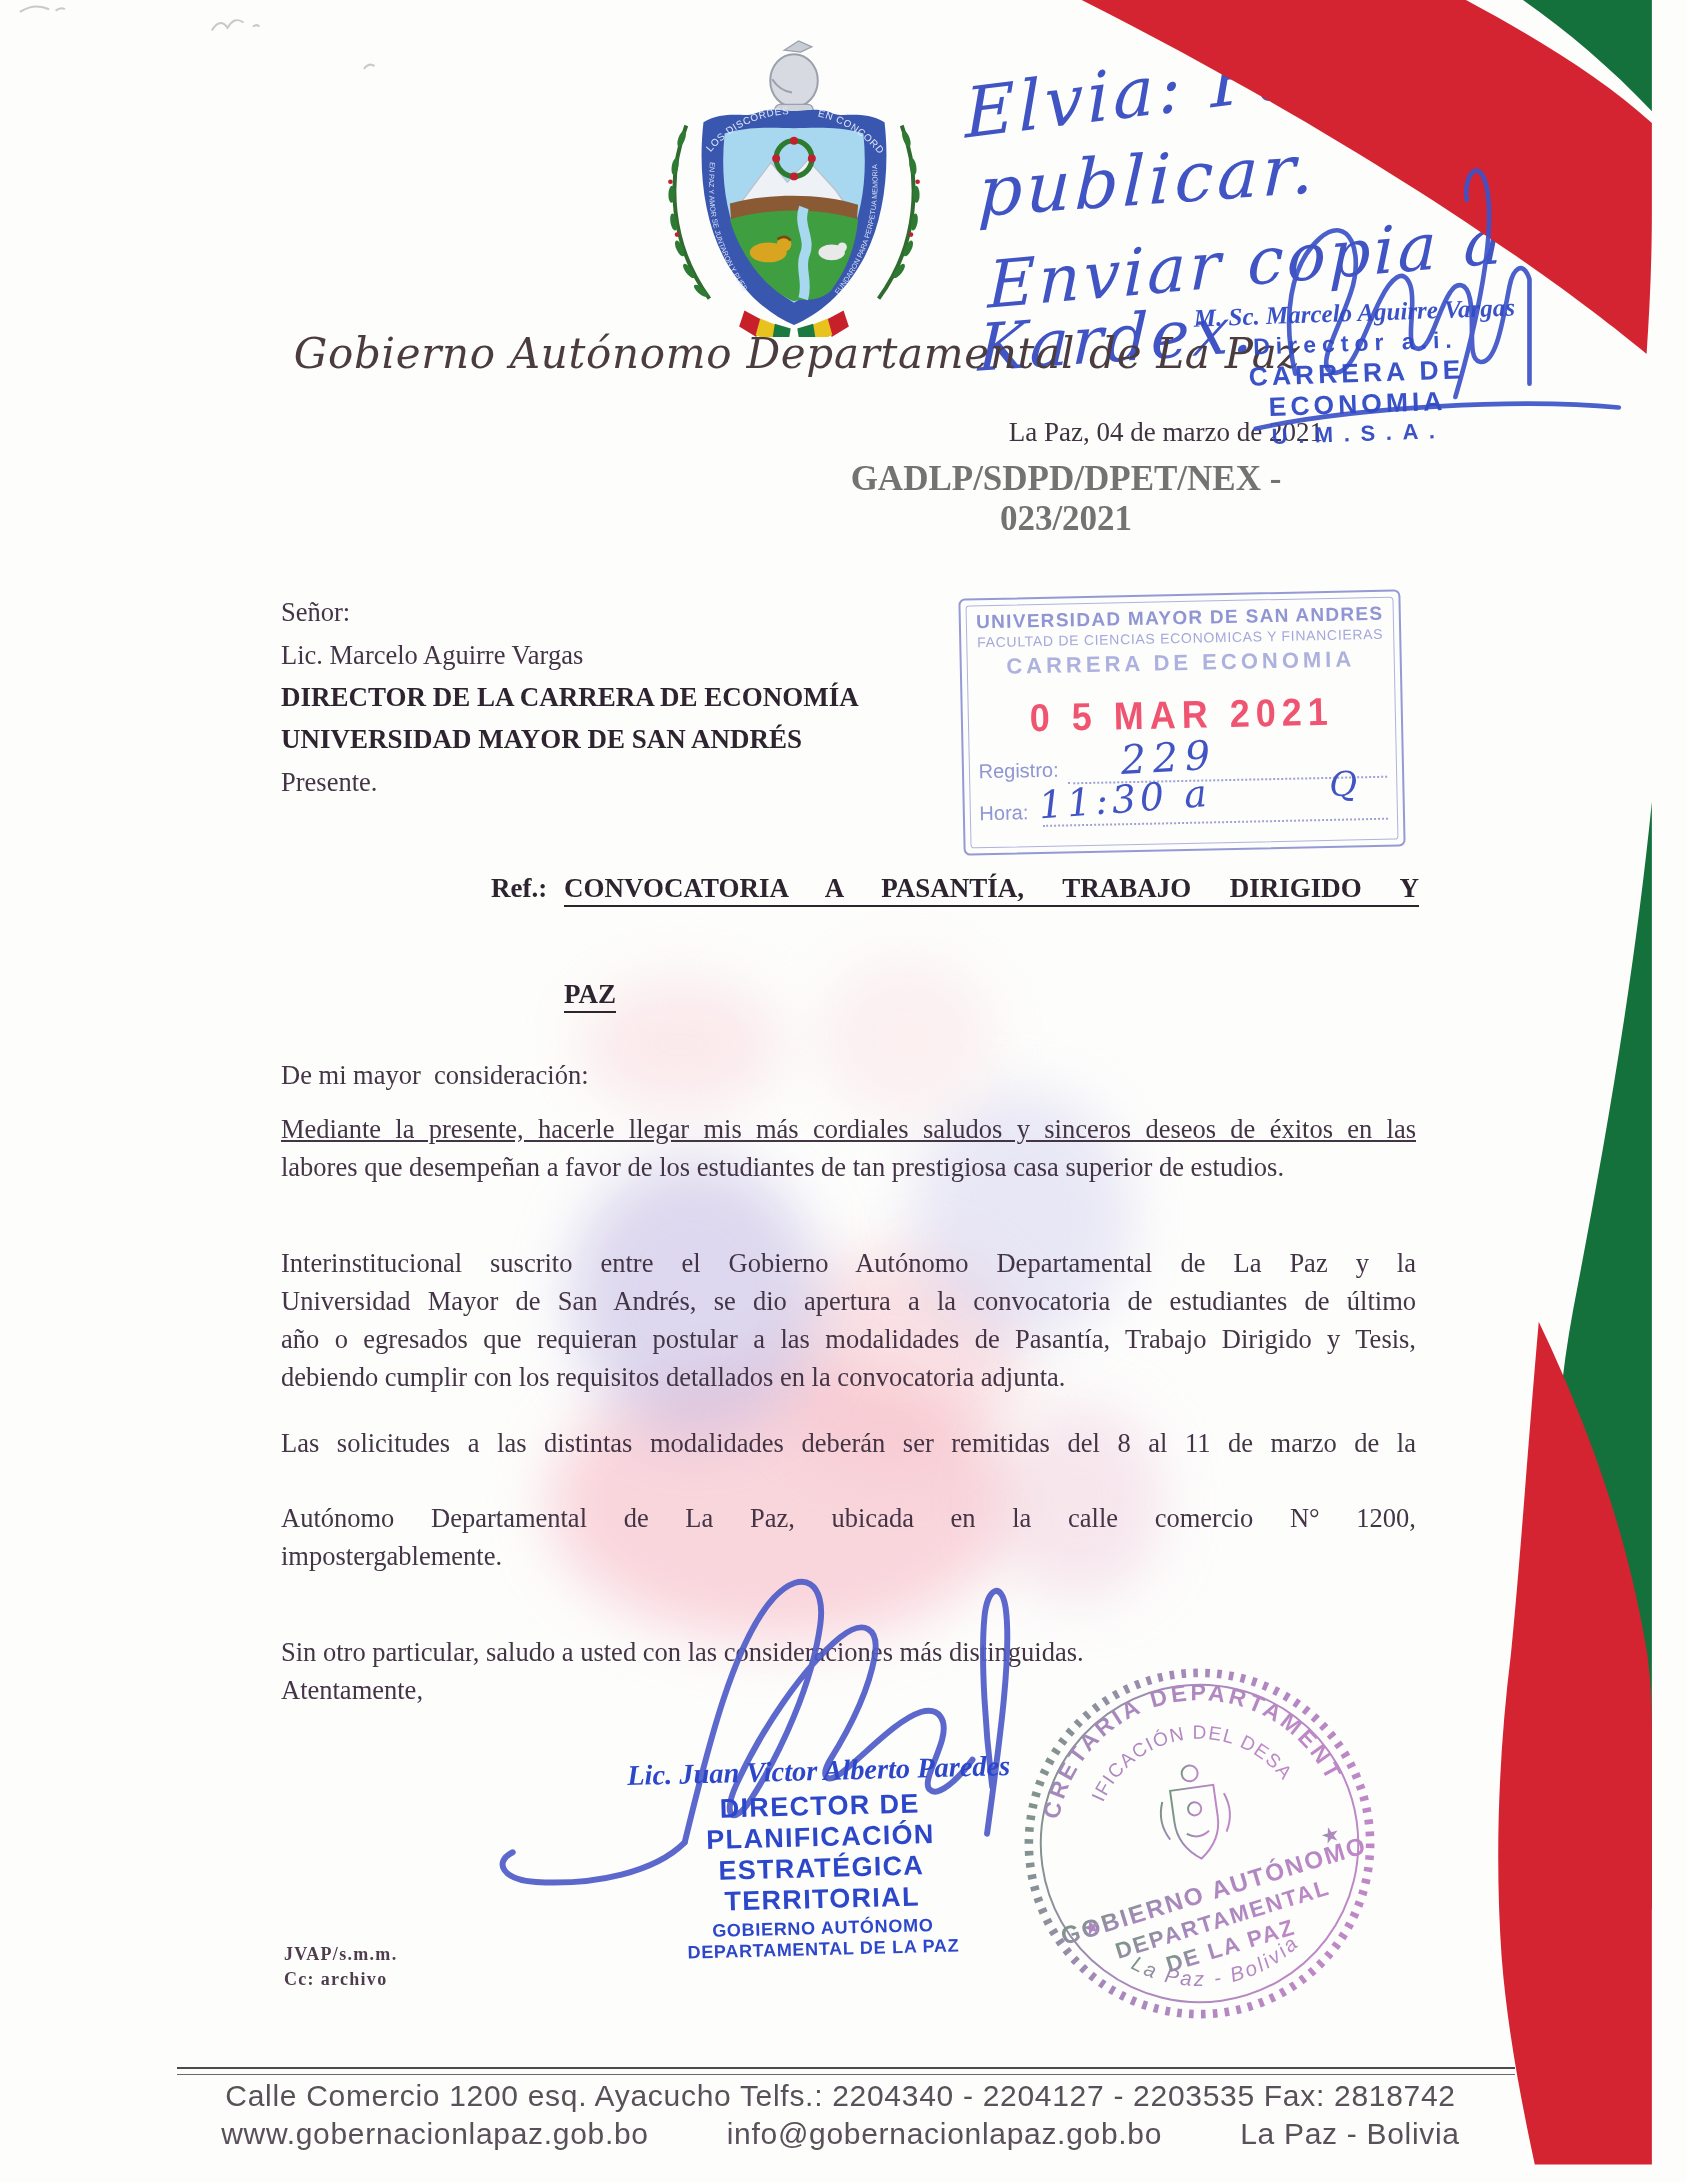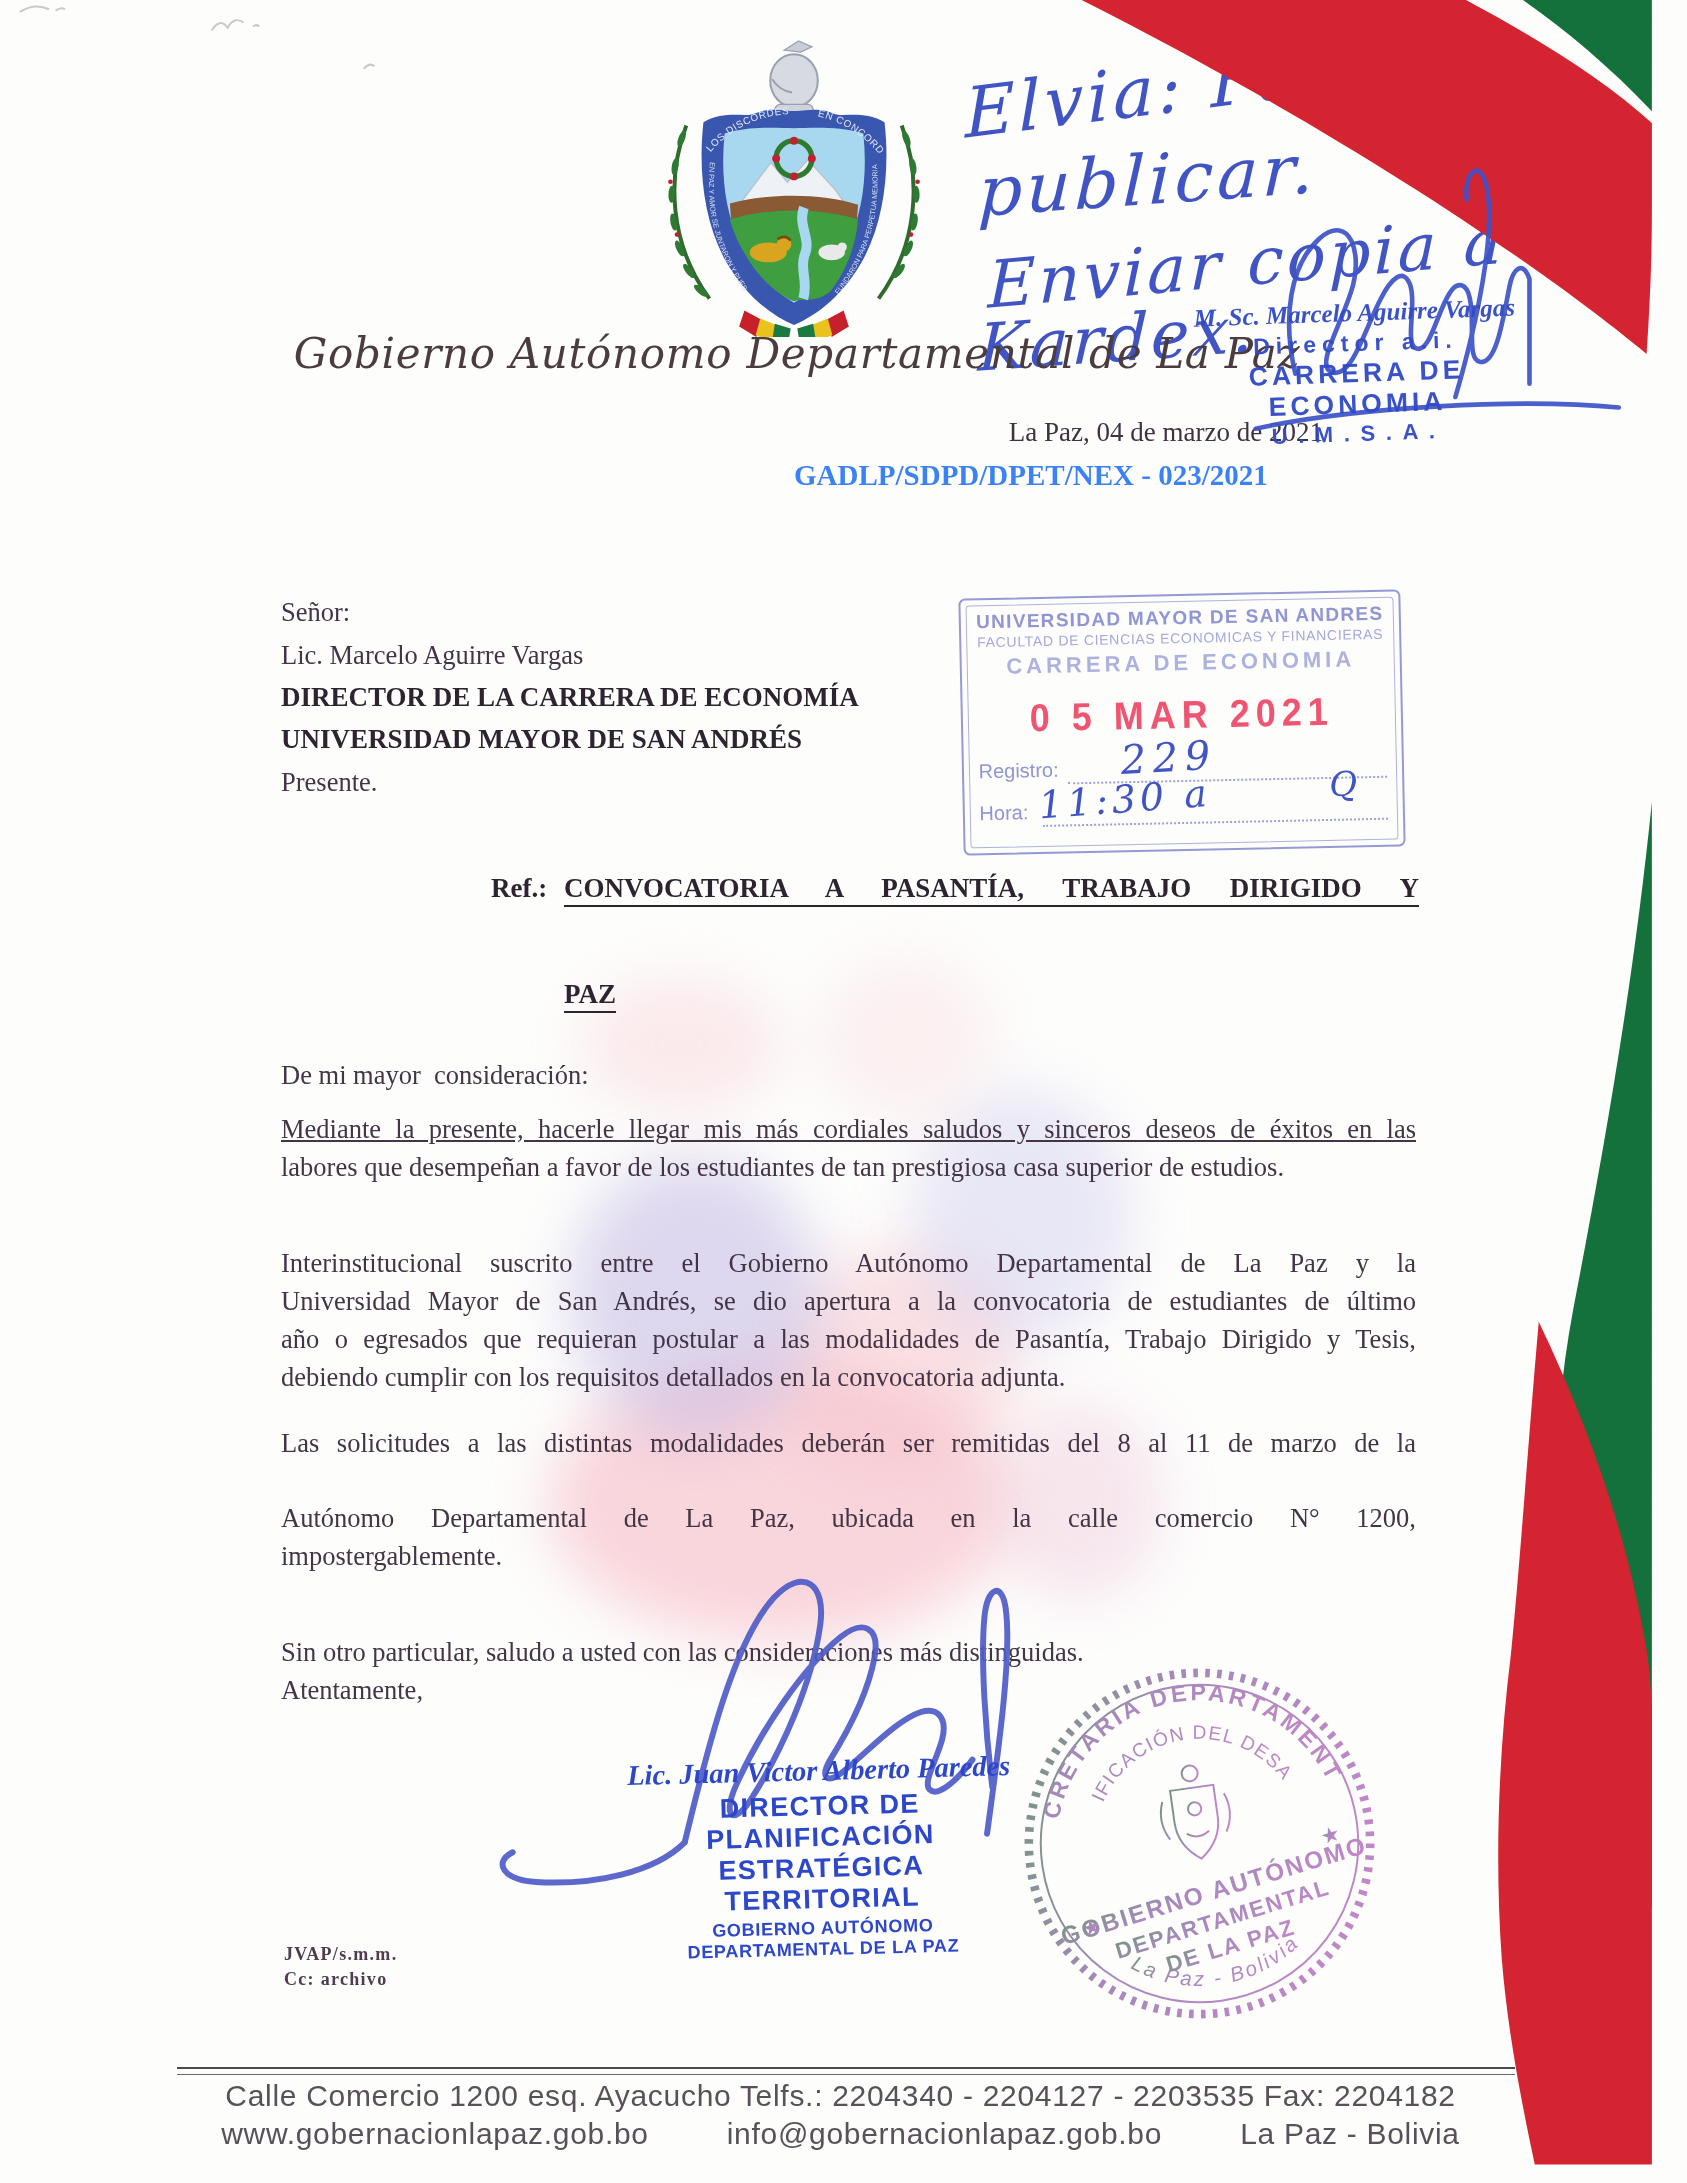--- a/index.html
+++ b/index.html
@@ -164,21 +164,21 @@
   <div class="abs dirstamp sans">
     <div style="font-size:25px;font-weight:bold;font-style:italic;font-family:'Liberation Serif',serif;">M. Sc. Marcelo Aguirre Vargas</div>
     <div style="font-size:23px;font-weight:bold;letter-spacing:6px;margin-top:2.6px;">Director a.i.</div>
     <div style="font-size:26.5px;font-weight:bold;letter-spacing:4px;margin-top:1.3px;">CARRERA DE ECONOMIA</div>
     <div style="font-size:22px;font-weight:bold;letter-spacing:10.6px;margin-top:1.3px;">U.M.S.A.</div>
   </div>
 
   <div class="abs content script-title" style="left:251px;top:329px;width:1092px;">Gobierno Autónomo Departamental de La Paz</div>
 
   <div class="abs content" style="left:794px;top:417px;width:529px;text-align:right;font-size:27px;color:#3f3340;">La Paz, 04 de marzo de 2021</div>
-  <div class="abs content" style="left:794px;top:459px;width:544px;text-align:left;font-size:29px;font-weight:bold;color:#3b82f6;">GADLP/SDPD/DPET/NEX - 023/2021</div>
+  <div class="abs content" style="left:794px;top:459px;width:544px;text-align:center;font-size:35px;font-weight:bold;color:#737373;">GADLP/SDPD/DPET/NEX - 023/2021</div>
 
   <div class="abs content addr" style="left:281px;top:597px;">Señor:</div>
   <div class="abs content addr" style="left:281px;top:640px;">Lic. Marcelo Aguirre Vargas</div>
   <div class="abs content addr-bold" style="left:281px;top:682px;font-family:Liberation Serif, serif;">DIRECTOR DE LA CARRERA DE ECONOMÍA</div>
   <div class="abs content addr-bold" style="left:281px;top:724px;">UNIVERSIDAD MAYOR DE SAN ANDRÉS</div>
   <div class="abs content addr" style="left:281px;top:767px;">Presente.</div>
 
   <div class="abs rstamp sans">
     <div class="rs-inner"></div>
     <div class="rs-l1">UNIVERSIDAD MAYOR DE SAN ANDRES</div>
@@ -270,21 +270,21 @@
       <text x="285" y="458" font-size="34" letter-spacing="3">DE LA PAZ</text>
       <text x="92" y="368" font-size="28">★</text>
       <text x="478" y="340" font-size="28">★</text>
     </g>
   </svg>
 
   <div class="abs content" style="left:284px;top:1944px;font-size:18px;font-weight:bold;letter-spacing:1.3px;color:#4f3d4d;">JVAP/s.m.m.</div>
   <div class="abs content" style="left:284px;top:1969px;font-size:18px;font-weight:bold;letter-spacing:1.3px;color:#4f3d4d;">Cc: archivo</div>
 
   <div class="abs content" style="left:177px;top:2067px;width:1338px;height:4.6px;border-top:2px solid #4b4b4b;border-bottom:1.3px solid #6a6a6a;"></div>
-  <div class="abs content footer-line sans" style="left:169px;top:2079px;width:1343px;">Calle Comercio 1200 esq. Ayacucho Telfs.: 2204340 - 2204127 - 2203535 Fax: 2204182</div>
+  <div class="abs content footer-line sans" style="left:169px;top:2079px;width:1343px;">Calle Comercio 1200 esq. Ayacucho Telfs.: 2204340 - 2204127 - 2203535 Fax: 2818742</div>
   <div class="abs content sans" style="left:169px;top:2117px;width:1343px;display:flex;justify-content:center;gap:78px;color:#595159;font-size:30px;letter-spacing:0.7px;">
     <span>www.gobernacionlapaz.gob.bo</span>
     <span>info@gobernacionlapaz.gob.bo</span>
     <span>La Paz - Bolivia</span>
   </div>
 
 </div>
 
 
 </body></html>

